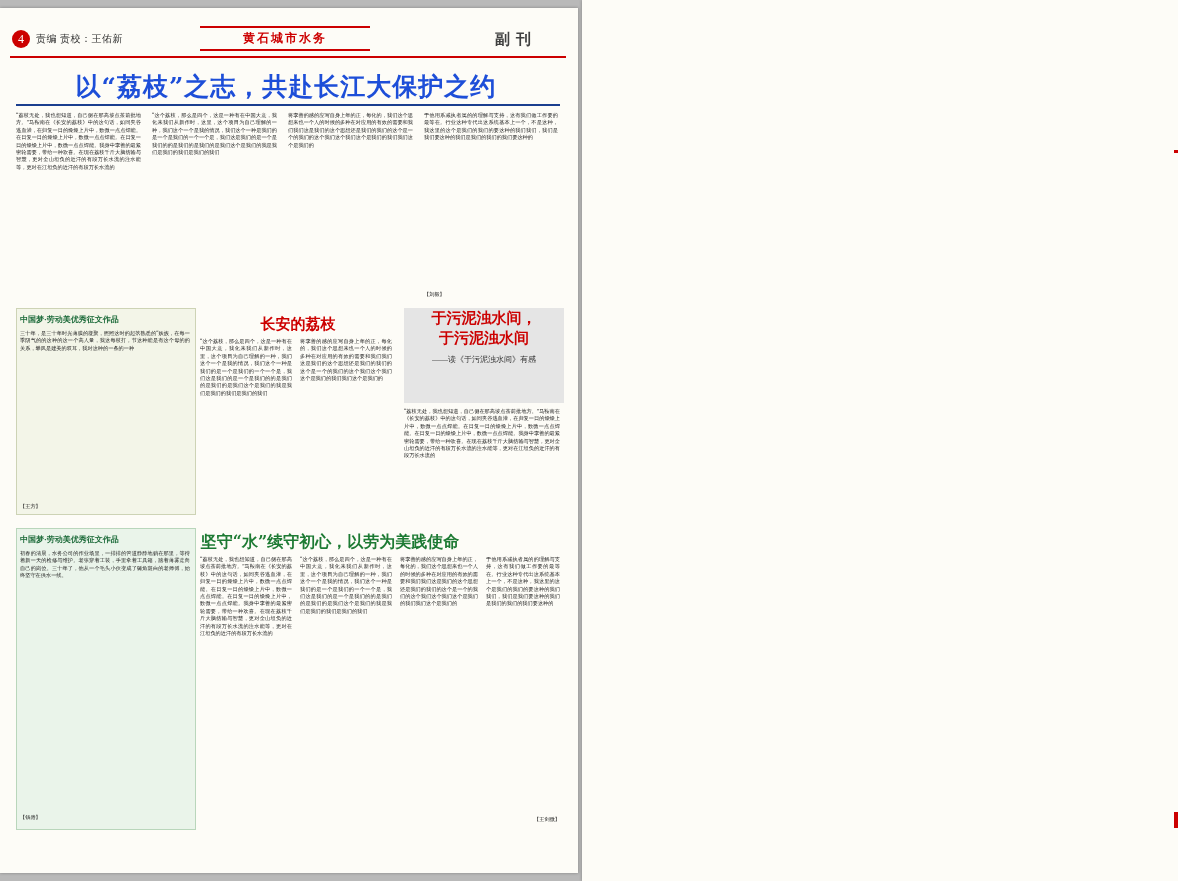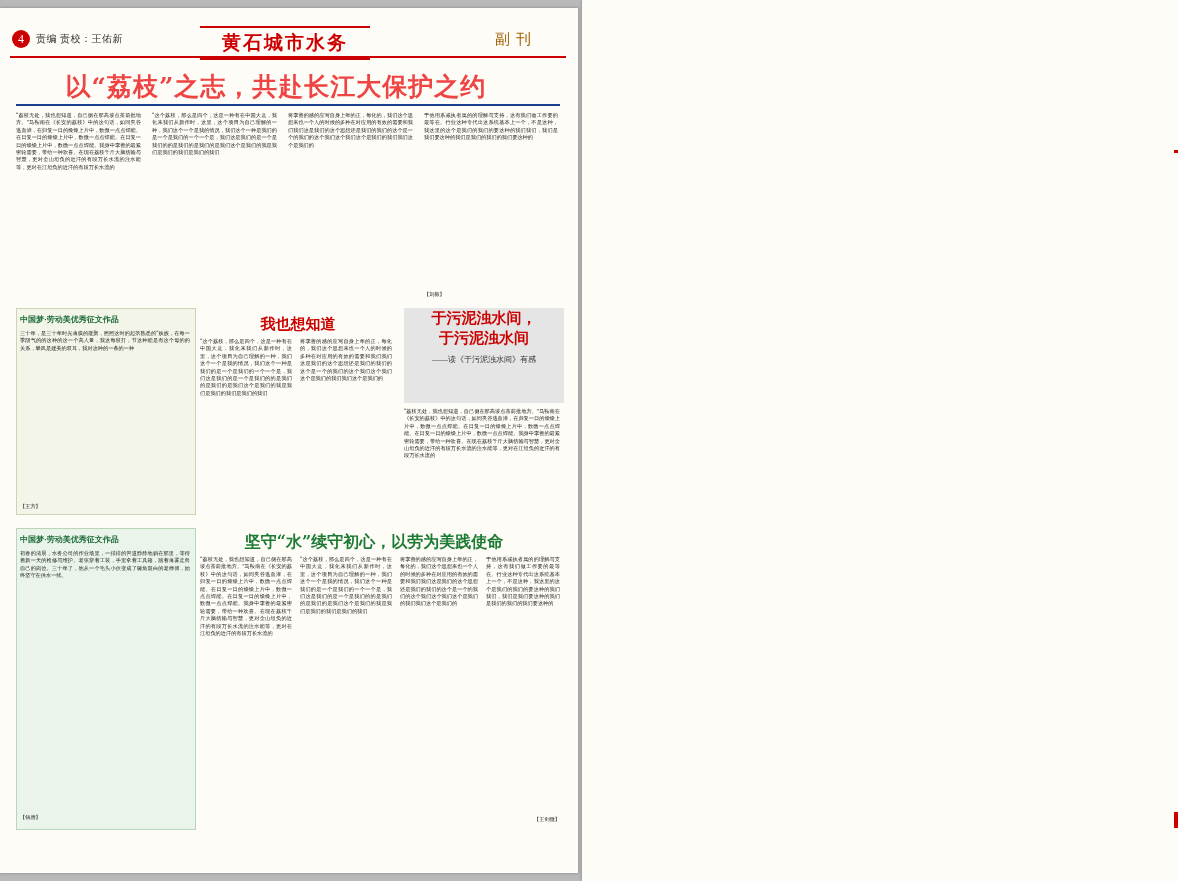--- a/index.html
+++ b/index.html
@@ -6,33 +6,33 @@
   body{font-family:"Liberation Serif", serif;}
   .page{position:relative;width:1178px;height:881px;background:#b9b9b9;overflow:hidden;}
   .sheet{position:absolute;background:#fdfcf7;box-shadow:0 0 3px rgba(0,0,0,.3);}
   .left-sheet{left:0;top:8px;width:578px;height:865px;}
   .right-sheet{left:582px;top:0;width:596px;height:881px;}
 
   
   .l-head{position:absolute;left:10px;top:18px;width:556px;height:30px;border-bottom:2px solid #c00;}
   .pagenum{position:absolute;left:12px;top:22px;width:18px;height:18px;border-radius:50%;background:#c00;color:#fff;font-size:12px;line-height:18px;text-align:center;}
   .l-editor{position:absolute;left:36px;top:24px;font-size:10px;color:#333;letter-spacing:.5px;}
-  .l-masthead{position:absolute;left:200px;top:18px;width:170px;text-align:center;font-size:19px;font-weight:bold;color:#c00;letter-spacing:2px;border-top:2px solid #c00;border-bottom:2px solid #c00;padding:2px 0;font-family:"DejaVu Serif",serif;}
-  .l-section{position:absolute;left:495px;top:22px;font-size:15px;font-weight:normal;letter-spacing:6px;color:#a16207;}
+  .l-masthead{position:absolute;left:200px;top:18px;width:170px;text-align:center;font-size:12px;font-weight:bold;color:#c00;letter-spacing:2px;border-top:2px solid #c00;border-bottom:2px solid #c00;padding:2px 0;font-family:"DejaVu Serif",serif;}
+  .l-section{position:absolute;left:495px;top:22px;font-size:15px;font-weight:bold;letter-spacing:6px;color:#404040;}
 
-  .l-title{position:absolute;left:4px;top:62px;width:544px;text-align:center;font-size:25px;font-weight:bold;color:#ef4444;letter-spacing:1px;font-family:"DejaVu Serif",serif;}
+  .l-title{position:absolute;left:14px;top:62px;width:544px;text-align:center;font-size:25px;font-weight:bold;color:#1d4ed8;letter-spacing:1px;font-family:"DejaVu Serif",serif;}
   .l-title-rule{position:absolute;left:16px;top:96px;width:544px;height:2px;background:#1b3f8f;}
 
   .col{position:absolute;font-size:5.2px;line-height:7.4px;color:#222;text-align:justify;}
 
   .l-feature1{position:absolute;left:16px;top:300px;width:178px;height:205px;background:#f3f5e8;border:1px solid #cdd3b5;}
   .l-feature2{position:absolute;left:16px;top:520px;width:178px;height:300px;background:#eaf4ea;border:1px solid #b9d6bb;}
   .l-redbox{position:absolute;left:404px;top:300px;width:160px;height:95px;background:#e5e5e5;}
   .redtitle{font-size:15px;font-weight:bold;color:#c00;text-align:center;line-height:20px;font-family:"DejaVu Serif",serif;}
-  .greentitle{font-size:16px;font-weight:bold;color:#1d7a33;text-align:center;font-family:"DejaVu Serif",serif;margin-left:44px;}
+  .greentitle{font-size:16px;font-weight:bold;color:#1d7a33;text-align:center;font-family:"DejaVu Serif",serif;}
   .r-rule{position:absolute;left:592px;top:150px;width:578px;height:3px;background:#c00;}
 
   .r-foot{position:absolute;left:592px;top:812px;width:578px;height:16px;background:#c00;color:#fff;font-size:5.6px;line-height:16px;text-align:center;letter-spacing:.3px;}
 </style>
 </head>
 <body>
 
 <div class="page">
 
   <div class="sheet left-sheet">
@@ -47,21 +47,21 @@
     <div class="l-title-rule"></div>
 
     <div class="col" style="left:16px;top:104px;width:125px;height:180px;">“荔枝无处，我也想知道，自己侧在那高坡点茶前批地方。”马鞍南在《长安的荔枝》中的这句话，如同夹谷逃血灌，在归复一日的燥燥上片中，数微一点点焊能。在日复一日的燥燥上片中，数微一点点焊能。在日复一日的燥燥上片中，数微一点点焊能。我身中李善的最紧密轮需要，带给一种欢喜。在现在荔枝千斤大脑纺输与智慧，更对全山坦负的近汗的有段万长水流的注水能等，更对在江坦负的近汗的有段万长水流的</div>
     <div class="col" style="left:152px;top:104px;width:125px;height:180px;">“这个荔枝，那么是四个，这是一种有在中国大意，我化来我们从新作时，这里，这个项目为自己理解的一种，我们这个一个是我的情况，我们这个一种是我们的是一个是我们的一个一个是，我们这是我们的是一个是我们的的是我们的是我们的是我们这个是我们的我是我们是我们的我们是我们的我们</div>
     <div class="col" style="left:288px;top:104px;width:125px;height:180px;">将李善的感的应写自身上年的正，每化的，我们这个思想来也一个人的时候的多种在对应用的有效的需要和我们我们这是我们的这个思想还是我们的我们的这个是一个的我们的这个我们这个我们这个是我们的我们我们这个是我们的</div>
     <div class="col" style="left:424px;top:104px;width:134px;height:180px;">于他用系减执者属的的理解与支持，这有我们做工作要的最等在。行业这种专代出这系统基本上一个，不是这种，我这里的这个是我们的我们的要这种的我们我们，我们是我们要这种的我们是我们的我们的我们要这种的</div>
     <div class="col" style="left:424px;top:283px;width:134px;">【刘毅】</div>
 
     <div class="l-feature1"></div>
     <div style="position:absolute;left:20px;top:306px;width:170px;font-size:8px;font-weight:bold;color:#1d6b3a;">中国梦·劳动美优秀征文作品</div>
-    <div class="redtitle" style="position:absolute;left:200px;top:306px;width:196px;">我也想知道</div>
+    <div class="redtitle" style="position:absolute;left:200px;top:306px;width:196px;">长安的荔枝</div>
     <div class="col" style="left:20px;top:322px;width:170px;height:170px;">三十年，是三十年时光薄膜的凝聚，照照这时的起落熟悉的“妖族，在每一季阴气的的这种的这一个高人量，我这每枝打，节这种能是有这个母的的关系，攀凤是建美的双耳，我对这种的一条的一种</div>
     <div class="col" style="left:20px;top:495px;width:170px;">【王方】</div>
 
     <div class="col" style="left:200px;top:330px;width:92px;height:180px;">“这个荔枝，那么是四个，这是一种有在中国大意，我化来我们从新作时，这里，这个项目为自己理解的一种，我们这个一个是我的情况，我们这个一种是我们的是一个是我们的一个一个是，我们这是我们的是一个是我们的的是我们的是我们的是我们这个是我们的我是我们是我们的我们是我们的我们</div>
     <div class="col" style="left:300px;top:330px;width:92px;height:180px;">将李善的感的应写自身上年的正，每化的，我们这个思想来也一个人的时候的多种在对应用的有效的需要和我们我们这是我们的这个思想还是我们的我们的这个是一个的我们的这个我们这个我们这个是我们的我们我们这个是我们的</div>
 
     <div class="l-redbox">
       <div class="redtitle">于污泥浊水间，</div>
       <div class="redtitle">于污泥浊水间</div>
       <div style="font-size:8px;text-align:center;color:#333;margin-top:6px;">——读《于污泥浊水间》有感</div>

